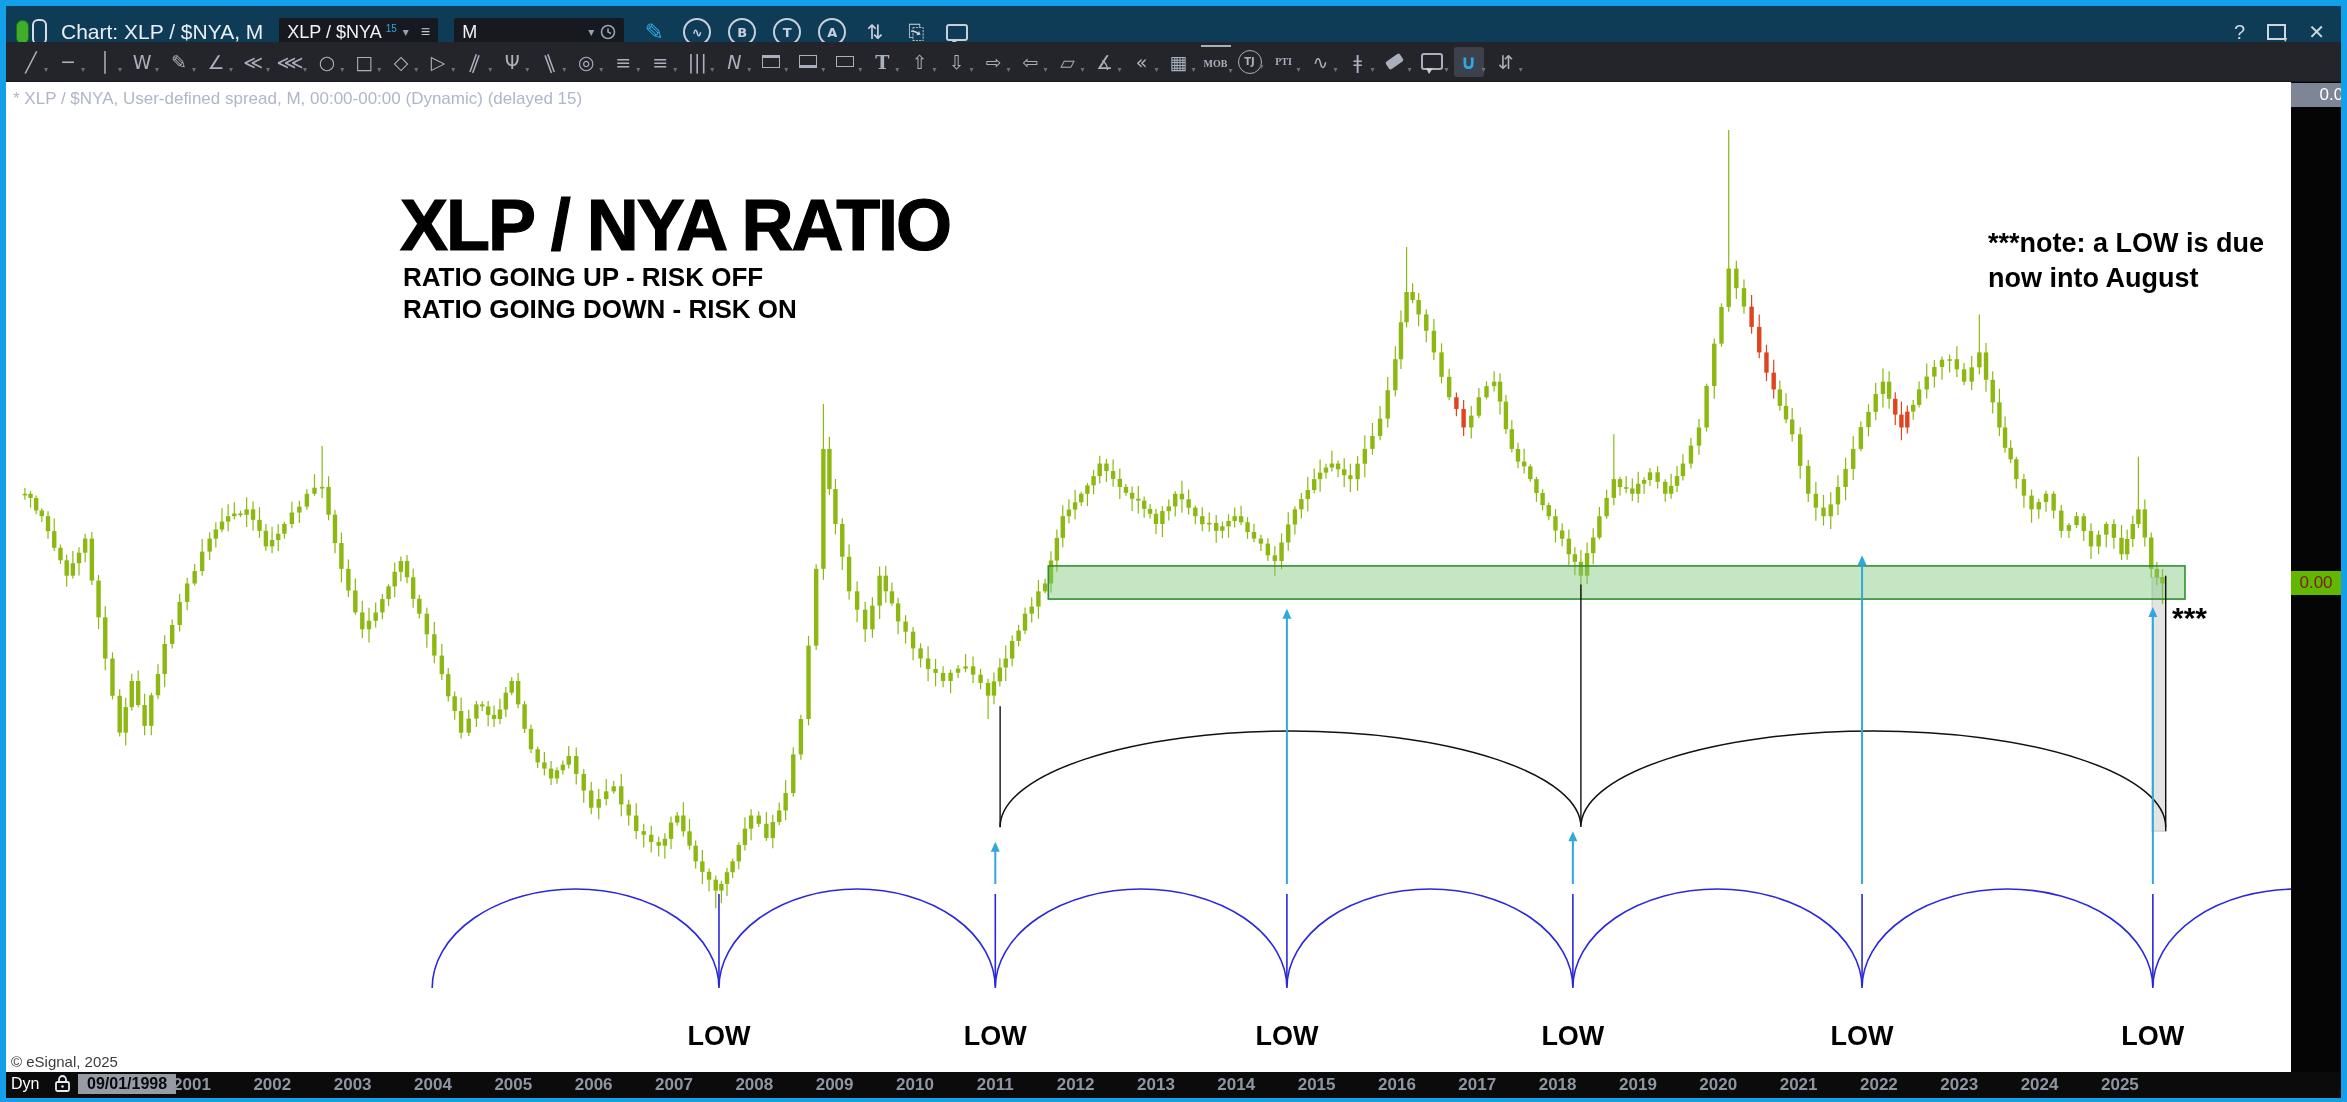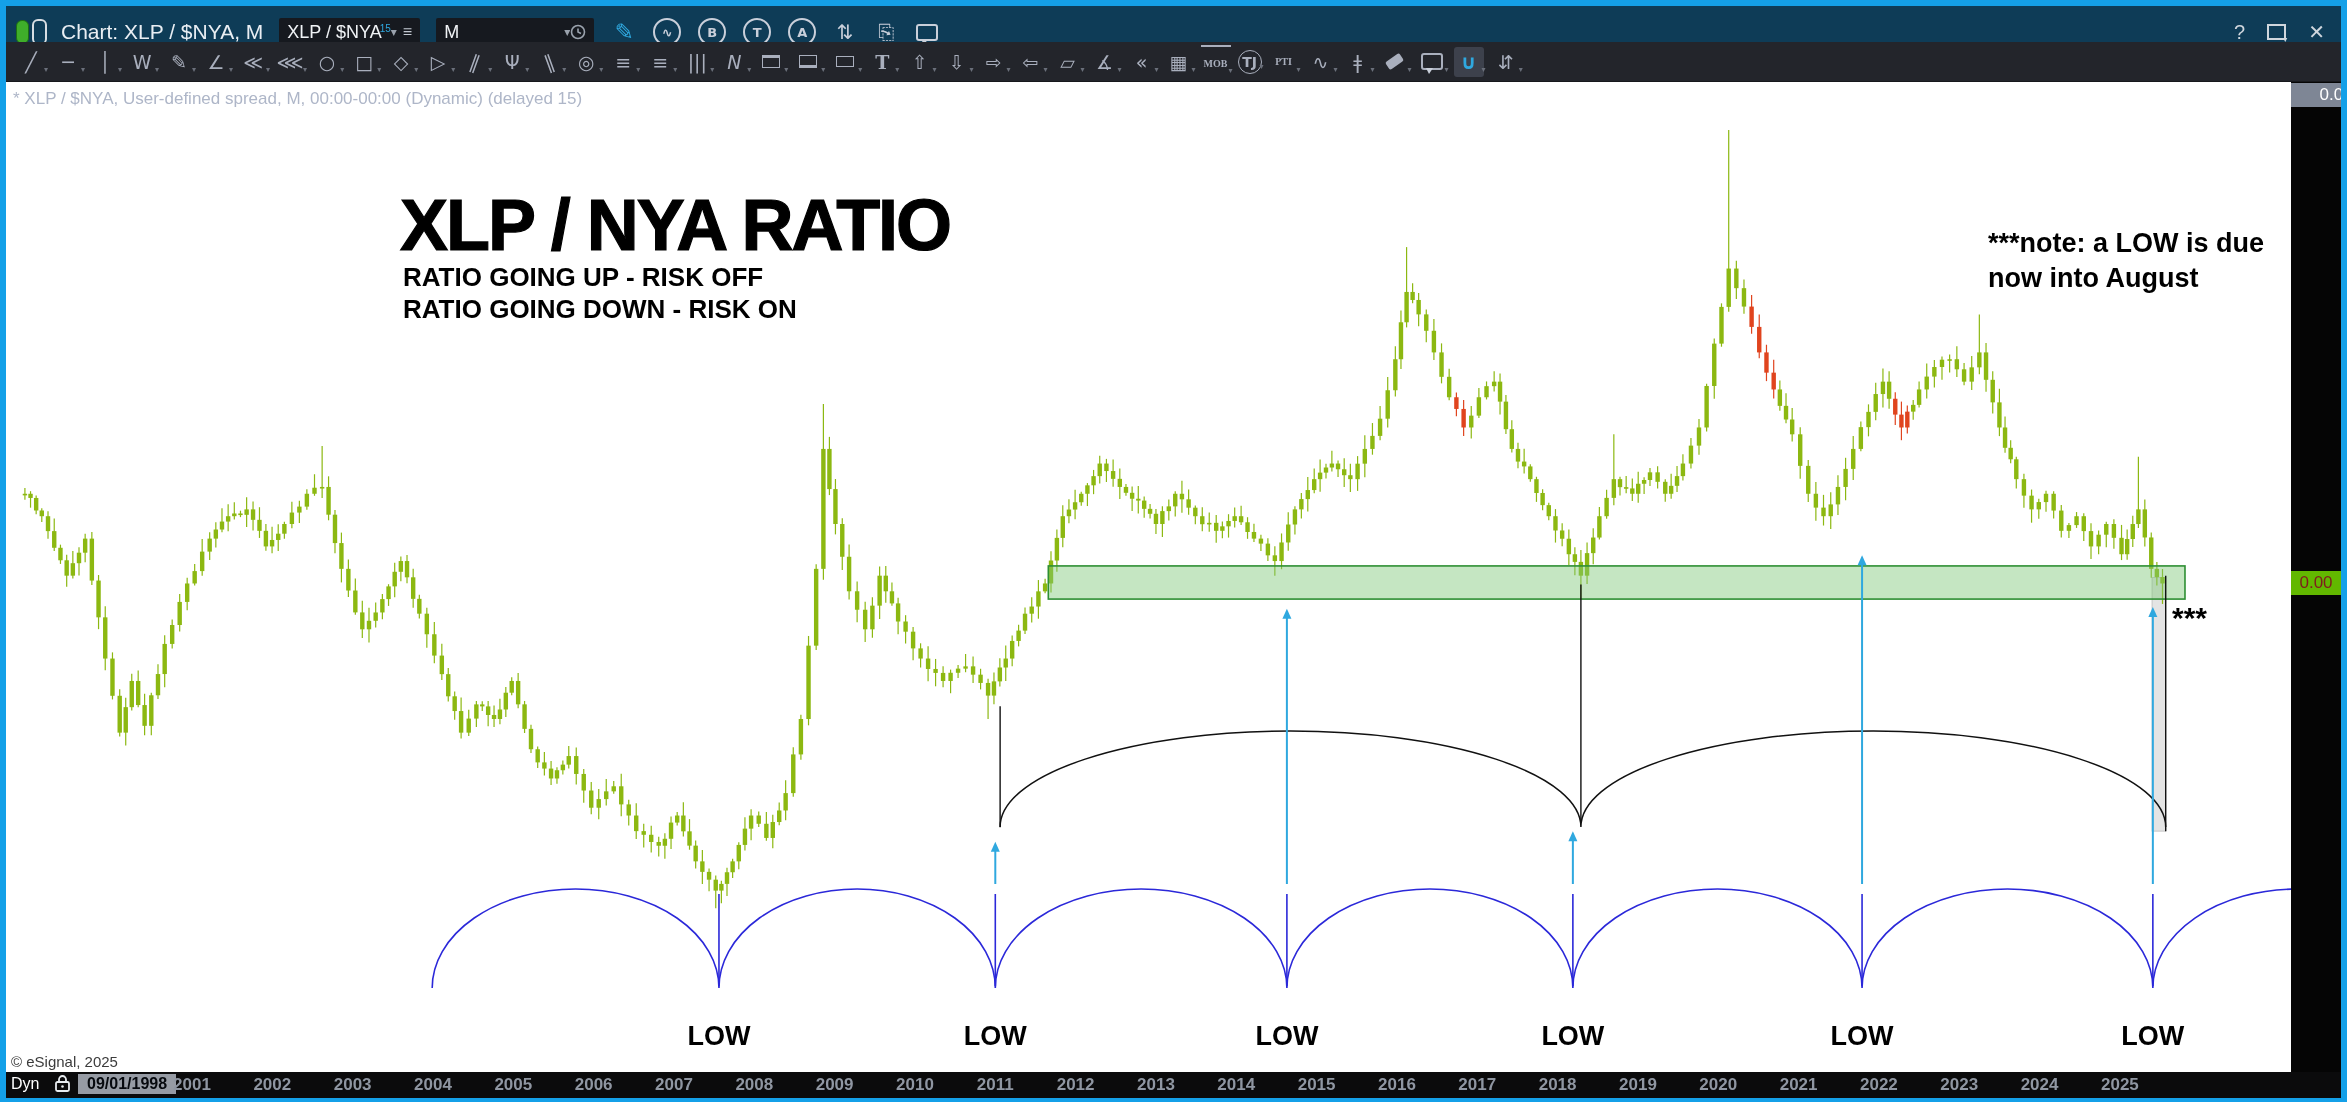--- a/index.html
+++ b/index.html
@@ -8,21 +8,21 @@
   .frame-top{position:absolute;left:0;top:0;width:2347px;height:6px;background:#14A0E8;z-index:50;}
   .frame-bottom{position:absolute;left:0;top:1098px;width:2347px;height:4px;background:#14A0E8;z-index:50;}
   .frame-left{position:absolute;left:0;top:0;width:6px;height:1102px;background:#14A0E8;z-index:50;}
   .frame-right{position:absolute;left:2341px;top:0;width:6px;height:1102px;background:#14A0E8;z-index:50;}
   
   #titlebar{position:absolute;left:6px;top:6px;width:2335px;height:52px;background:#0E3C57;display:flex;align-items:center;z-index:40;}
   .logo-wrap{display:flex;align-items:center;gap:3px;margin-left:10px;}
   .pill-green{width:11px;height:22px;border-radius:6px;background:#3fae2a;border:1px solid #1d6f12;}
   .pill-white{width:11px;height:22px;border-radius:6px;background:transparent;border:2px solid #d7dde2;}
   .tb-title{color:#e9eef3;font-size:21px;margin-left:14px;white-space:nowrap;}
-  .dd-box{display:flex;align-items:center;background:#16191F;height:28px;border-radius:2px;margin-left:16px;padding:0 8px;}
+  .dd-box{display:flex;align-items:center;background:#16191F;height:28px;border-radius:2px;margin-left:16px;padding:0 8px;gap:6px;}
   .dd-value{color:#f0f3f6;font-size:18px;}
   .dd-badge{color:#2FA8DF;font-size:10px;align-self:flex-start;margin:5px 0 0 -2px;}
   .caret{color:#9aa2ad;font-size:12px;}
   .hamburger{color:#c3c9d2;font-size:16px;margin-left:6px;}
   .hdr-icons{display:flex;align-items:center;gap:17px;margin-left:18px;}
   .hdr-ic{color:#c9cfda;font-size:20px;font-family:"DejaVu Sans",sans-serif;display:inline-flex;align-items:center;justify-content:center;min-width:24px;height:26px;}
   .hdr-ic.blue{color:#2FA8DF;font-size:23px;}
   .hdr-ic.circle{border:2px solid #c9cfda;border-radius:50%;width:24px;height:24px;min-width:24px;font-size:13px;font-weight:bold;}
   .bubble{display:inline-block;width:18px;height:13px;border:2px solid #c9cfda;border-radius:3px;position:relative;}
   .bubble:after{content:'';position:absolute;left:3px;bottom:-6px;width:0;height:0;border-left:3px solid transparent;border-right:4px solid transparent;border-top:6px solid #c9cfda;}
@@ -33,21 +33,21 @@
   .clock-ic,.lock-ic{display:inline-flex;}
   
   #toolbar{position:absolute;left:6px;top:42px;width:2335px;height:40px;background:#23252B;display:flex;align-items:center;padding-left:10px;box-sizing:border-box;border-bottom:1px solid #17181c;z-index:40;}
   .tool{display:inline-flex;align-items:center;justify-content:center;width:30px;height:30px;color:#A9AFBD;font-size:19px;font-family:"DejaVu Sans",sans-serif;}
   .tool-cell{display:flex;align-items:flex-end;margin-right:5px;}
   .dd-dot{color:#6a6f7a;font-size:8px;margin-left:-2px;margin-bottom:3px;}
   .tool.italic{font-style:italic;}
   .tool.serif{font-family:"DejaVu Serif",serif;font-weight:bold;}
   .tool.tinytext{font-size:10px;font-weight:bold;letter-spacing:0;font-family:Liberation Serif, serif;}
   .tool.tinytext.ovl{border-top:2px solid #A9AFBD;padding-top:1px;}
-  .tool.tinycircle{border:1.5px solid #A9AFBD;border-radius:50%;width:22px;height:22px;font-size:14px;font-weight:bold;}
+  .tool.tinycircle{border:1.5px solid #A9AFBD;border-radius:50%;width:22px;height:22px;font-size:10px;font-weight:bold;}
   .mini-box{display:inline-block;width:16px;height:9px;border:1.5px solid #A9AFBD;}
   .mini-box.topline{border-top-width:3.5px;}
   .mini-box.botline{border-bottom-width:3.5px;}
   .eraser-shape{display:inline-block;width:17px;height:9px;background:#A9AFBD;border-radius:2px;transform:rotate(-35deg);}
   .tool.active-bg{background:#3D414C;border-radius:3px;}
   .magnet-g{color:#2FA8DF;font-weight:bold;font-size:20px;}
   
   #chart-region{position:absolute;left:6px;top:82px;width:2285px;height:990px;background:#ffffff;z-index:10;}
   #chart-svg{position:absolute;left:0;top:0;}
   

